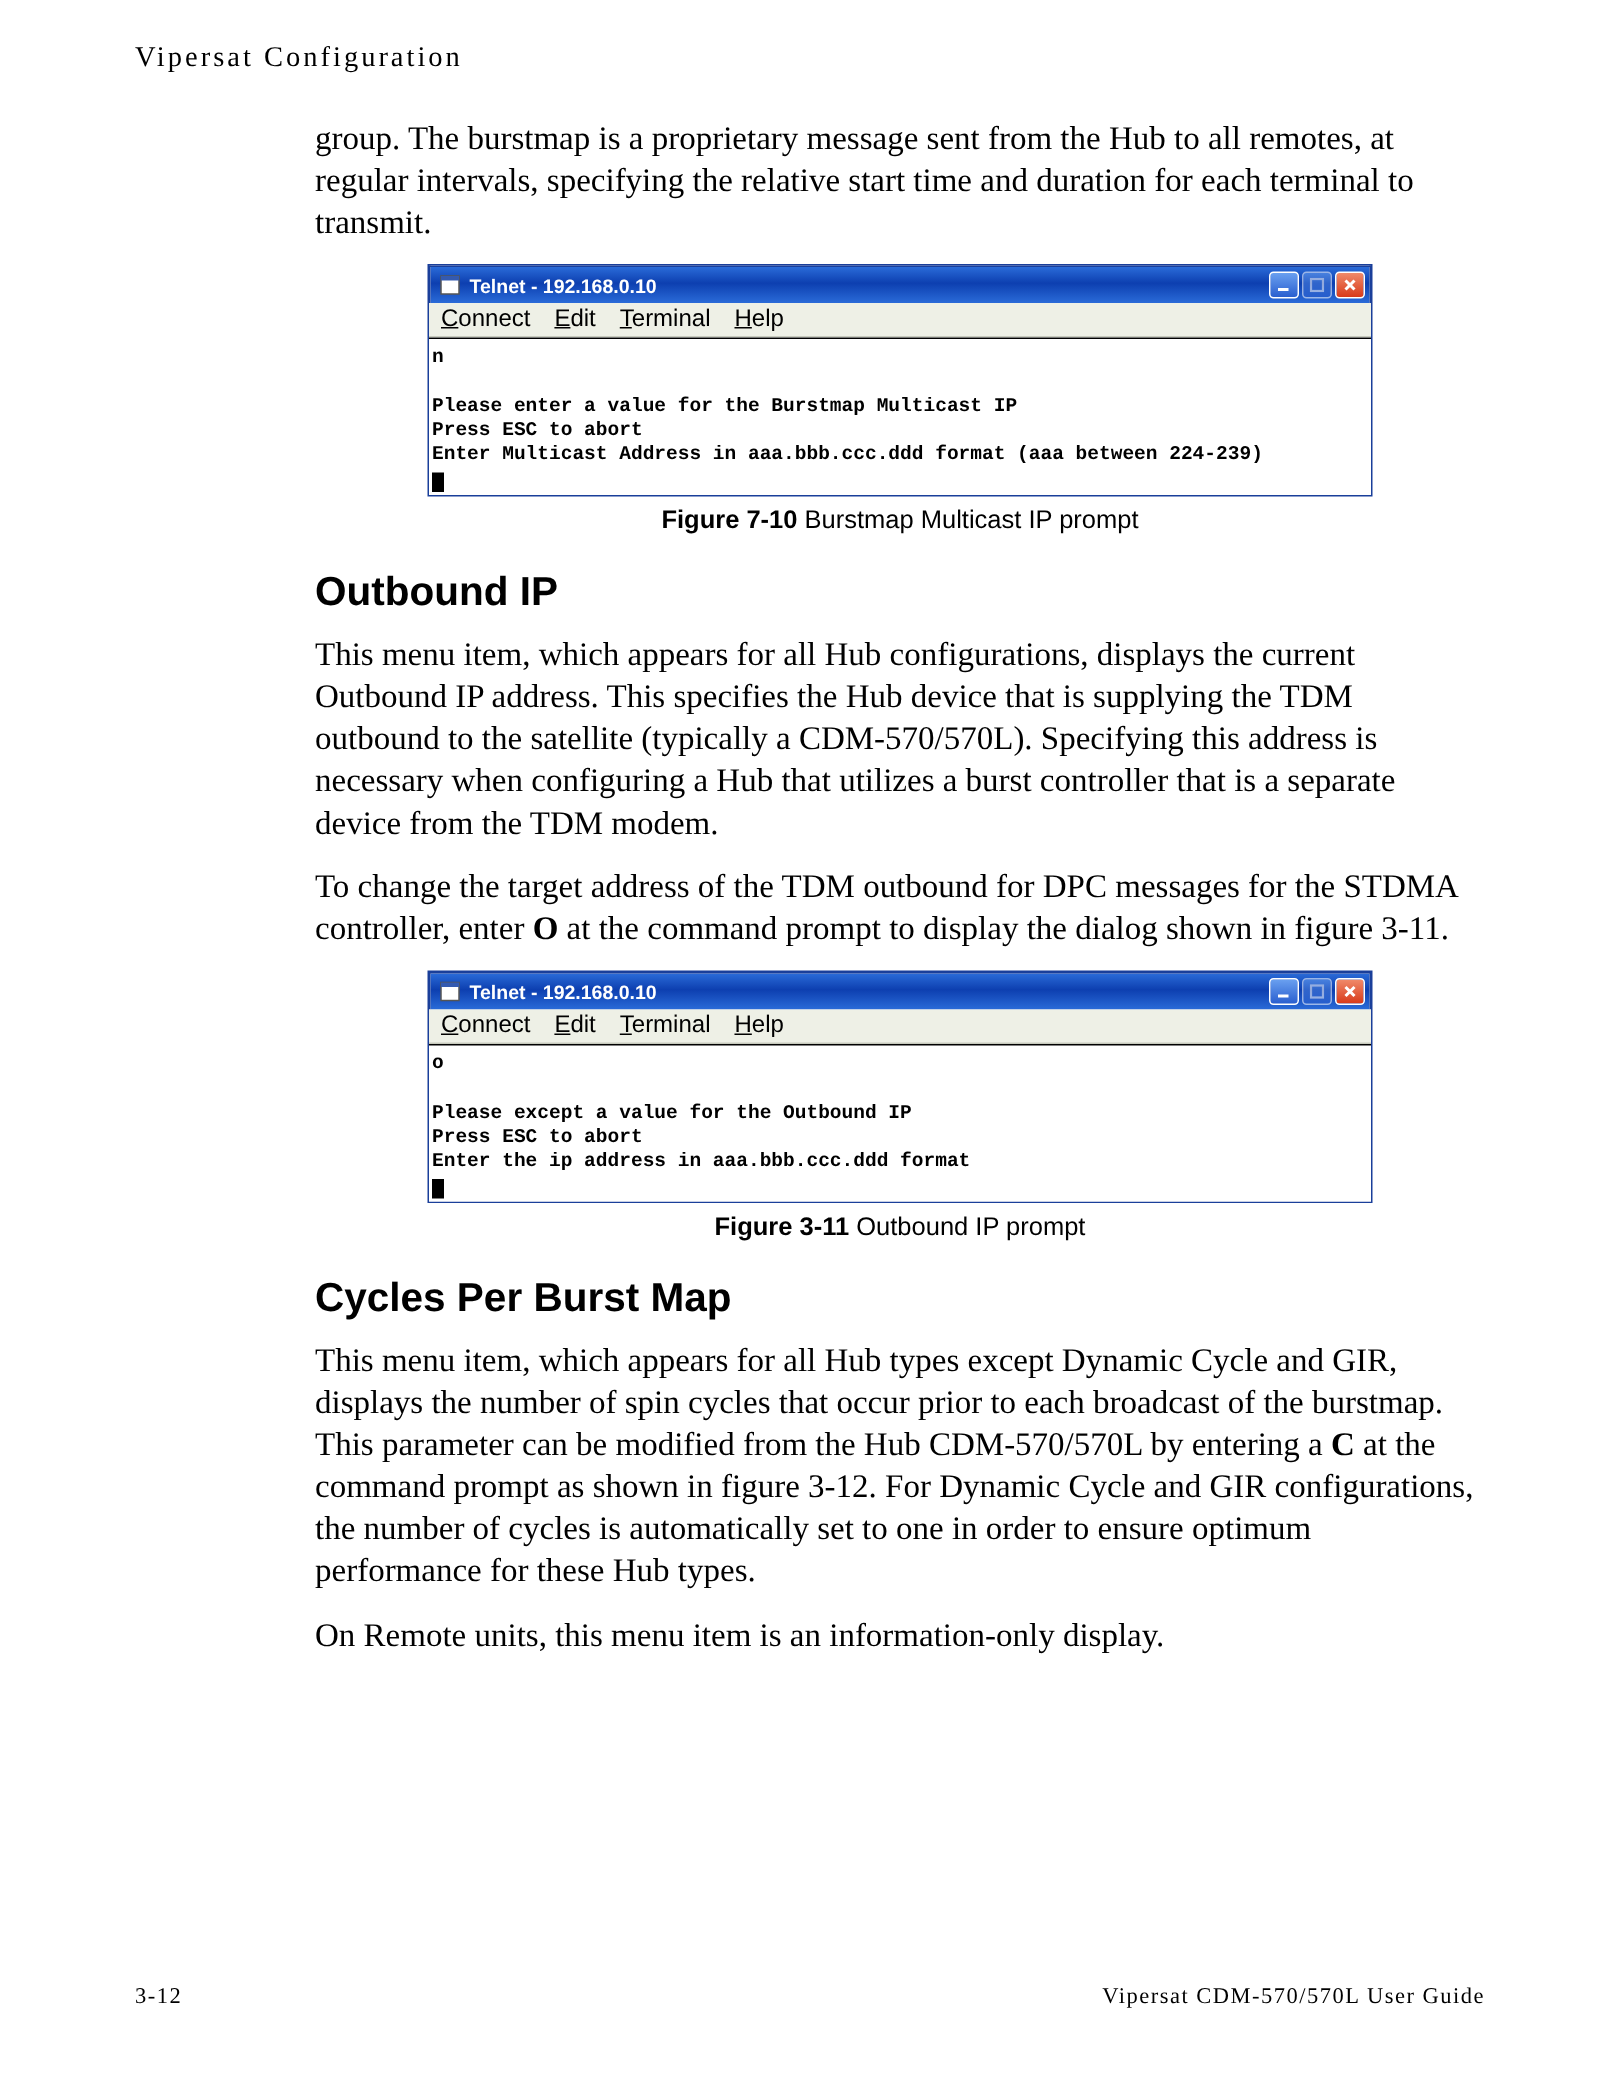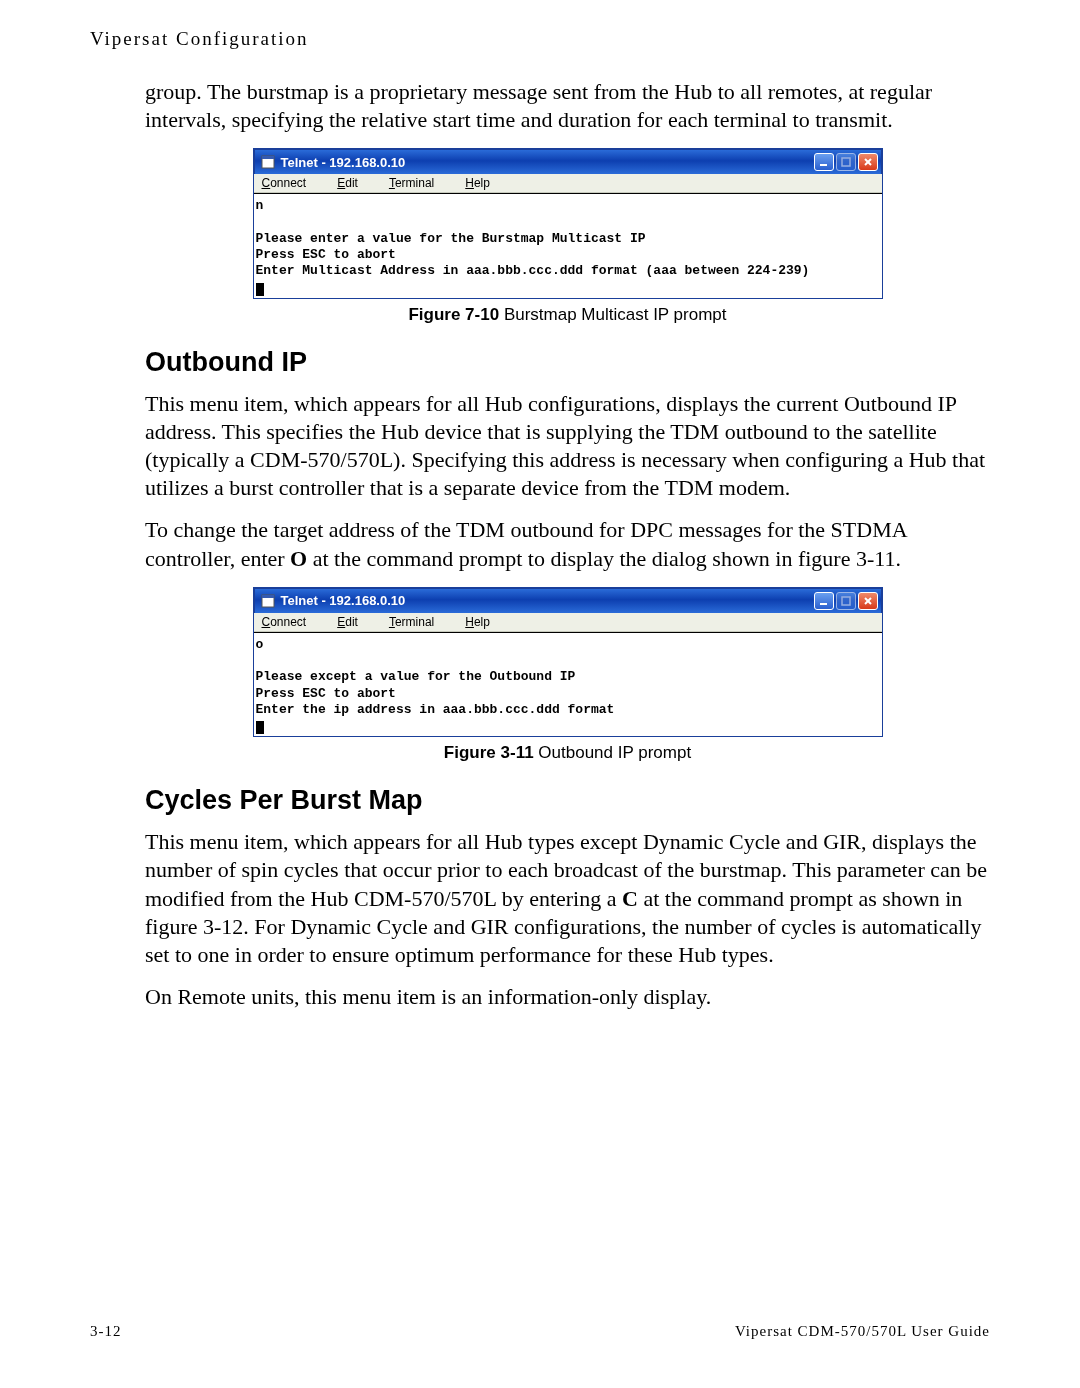--- a/index.html
+++ b/index.html
@@ -19,21 +19,21 @@
     box-sizing: border-box;
     padding: 28px 90px 40px 90px;
   }
   .running-head {
     font-family: "Times New Roman", serif;
     font-size: 19px;
     letter-spacing: 2px;
     margin-bottom: 28px;
   }
   .body-col {
-    margin-left: 55px;
+    margin-left: 120px;
     margin-right: 0;
   }
   .para {
     font-size: 22px;
     line-height: 1.28;
     margin: 0 0 14px 0;
     text-align: left;
   }
   .h2 {
     font-family: Arial, Helvetica, sans-serif;
@@ -99,25 +99,25 @@
   }
   .winbtn.min, .winbtn.max {
     background: linear-gradient(to bottom, #6aa0f0, #2a5fcf);
   }
   .winbtn.max { opacity: 0.55; }
   .winbtn.close {
     background: linear-gradient(to bottom, #f08a6a, #d83a1a);
   }
   .menubar {
     display: flex;
-    gap: 31px;
+    gap: 16px;
     background: #eef0e6;
     padding: 2px 8px;
     font-family: Tahoma, Arial, sans-serif;
-    font-size: 12px;
+    font-size: 16px;
     border-bottom: 1px solid #c7cabd;
   }
   .menubar span { cursor: default; }
   .menubar .ul { text-decoration: underline; }
   .term {
     background: #fff;
     font-family: "Courier New", monospace;
     font-size: 13px;
     font-weight: bold;
     line-height: 1.25;

